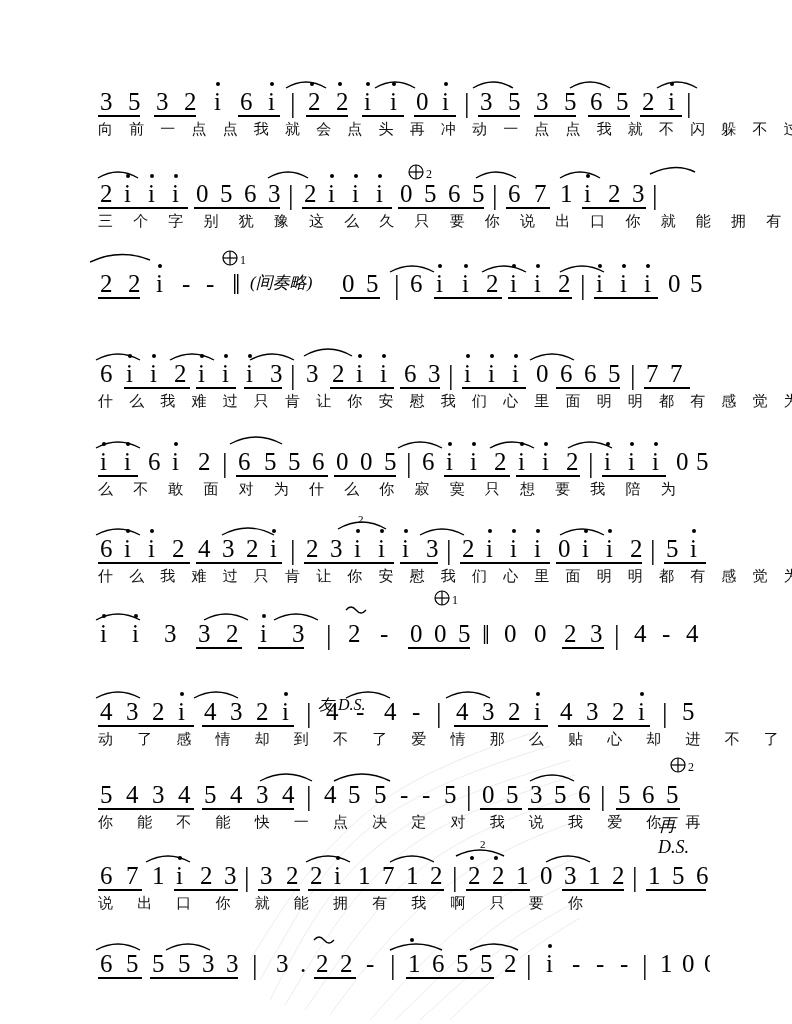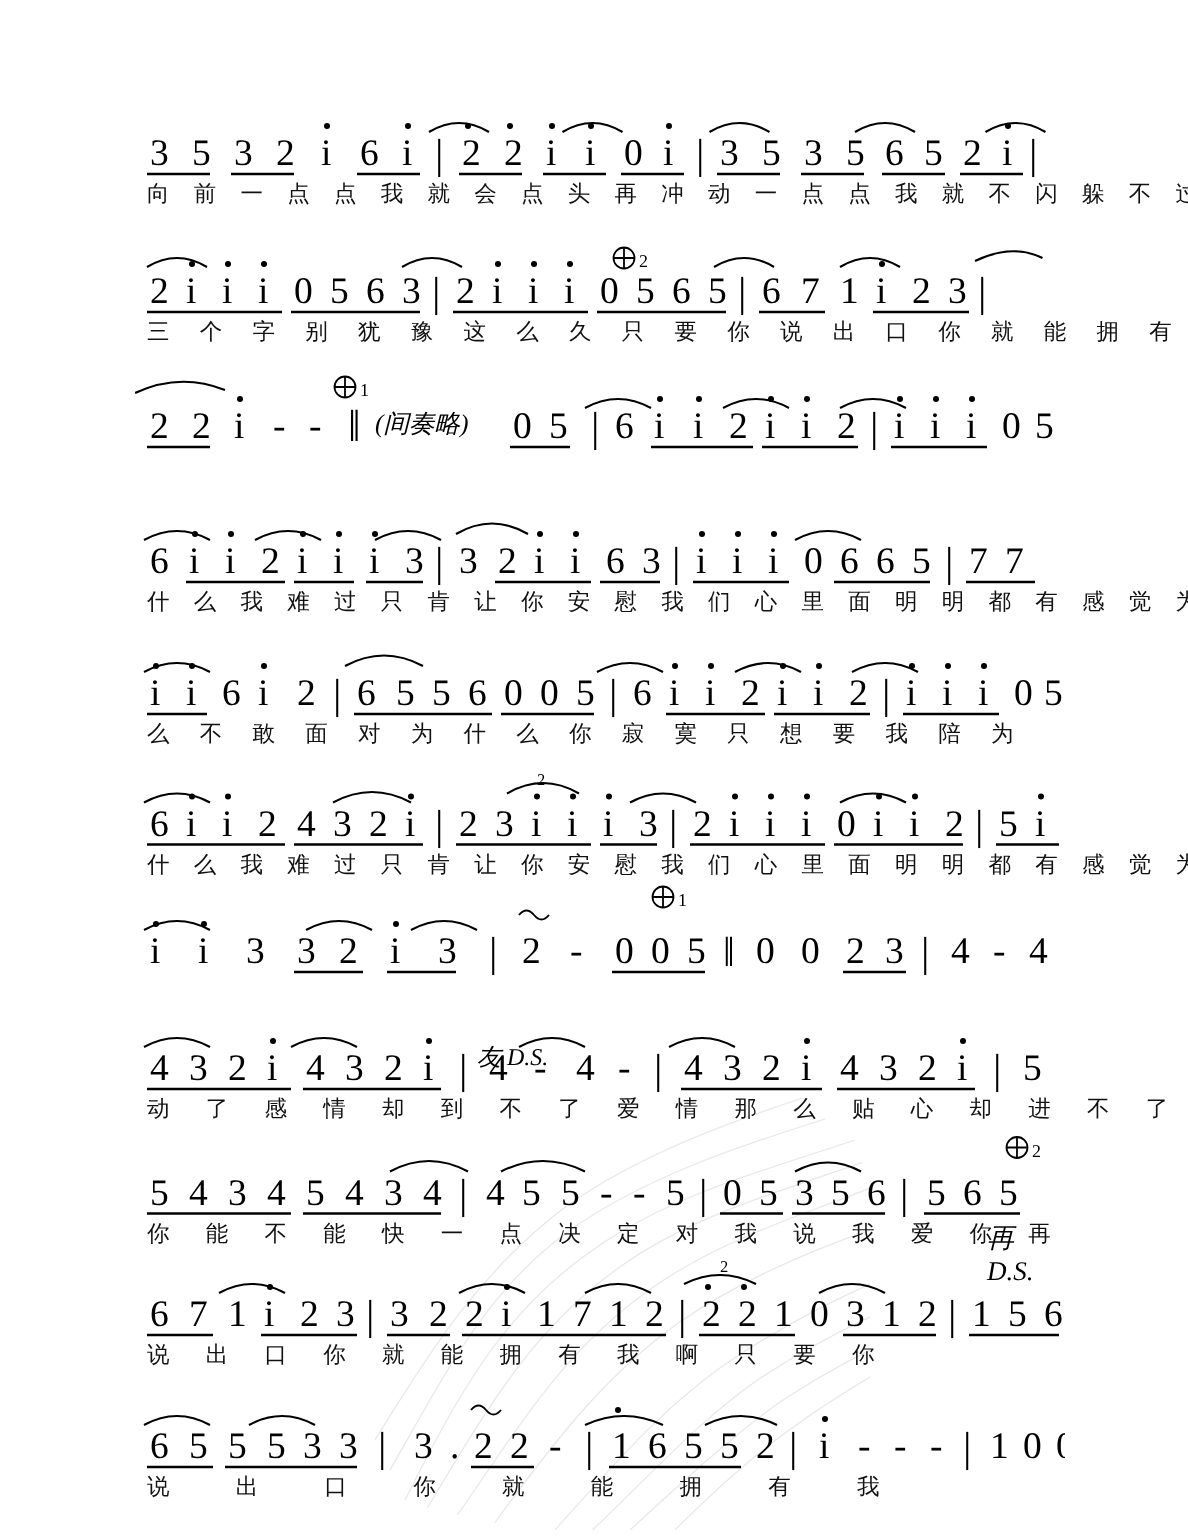--- a/index.html
+++ b/index.html
@@ -715,16 +715,15 @@
           <line x1="316" y1="58" x2="404" y2="58"></line>
         </g>
         <g fill="#000">
           <circle cx="460" cy="26" r="2"></circle>
           <circle cx="322" cy="20" r="2"></circle>
         </g>
 
         <path d="M224,20 q5,-6 10,0 q5,6 10,0" fill="none" stroke="#000" stroke-width="1.3"></path>
       </g>
     </svg>
-    <div class="lyric-line" style="position:absolute; top:62px; left:8px; letter-spacing:20px;">说 出 口 你 就 能 拥 有 我</div>
   </div>
 
 </div>
 
 </body></html>

